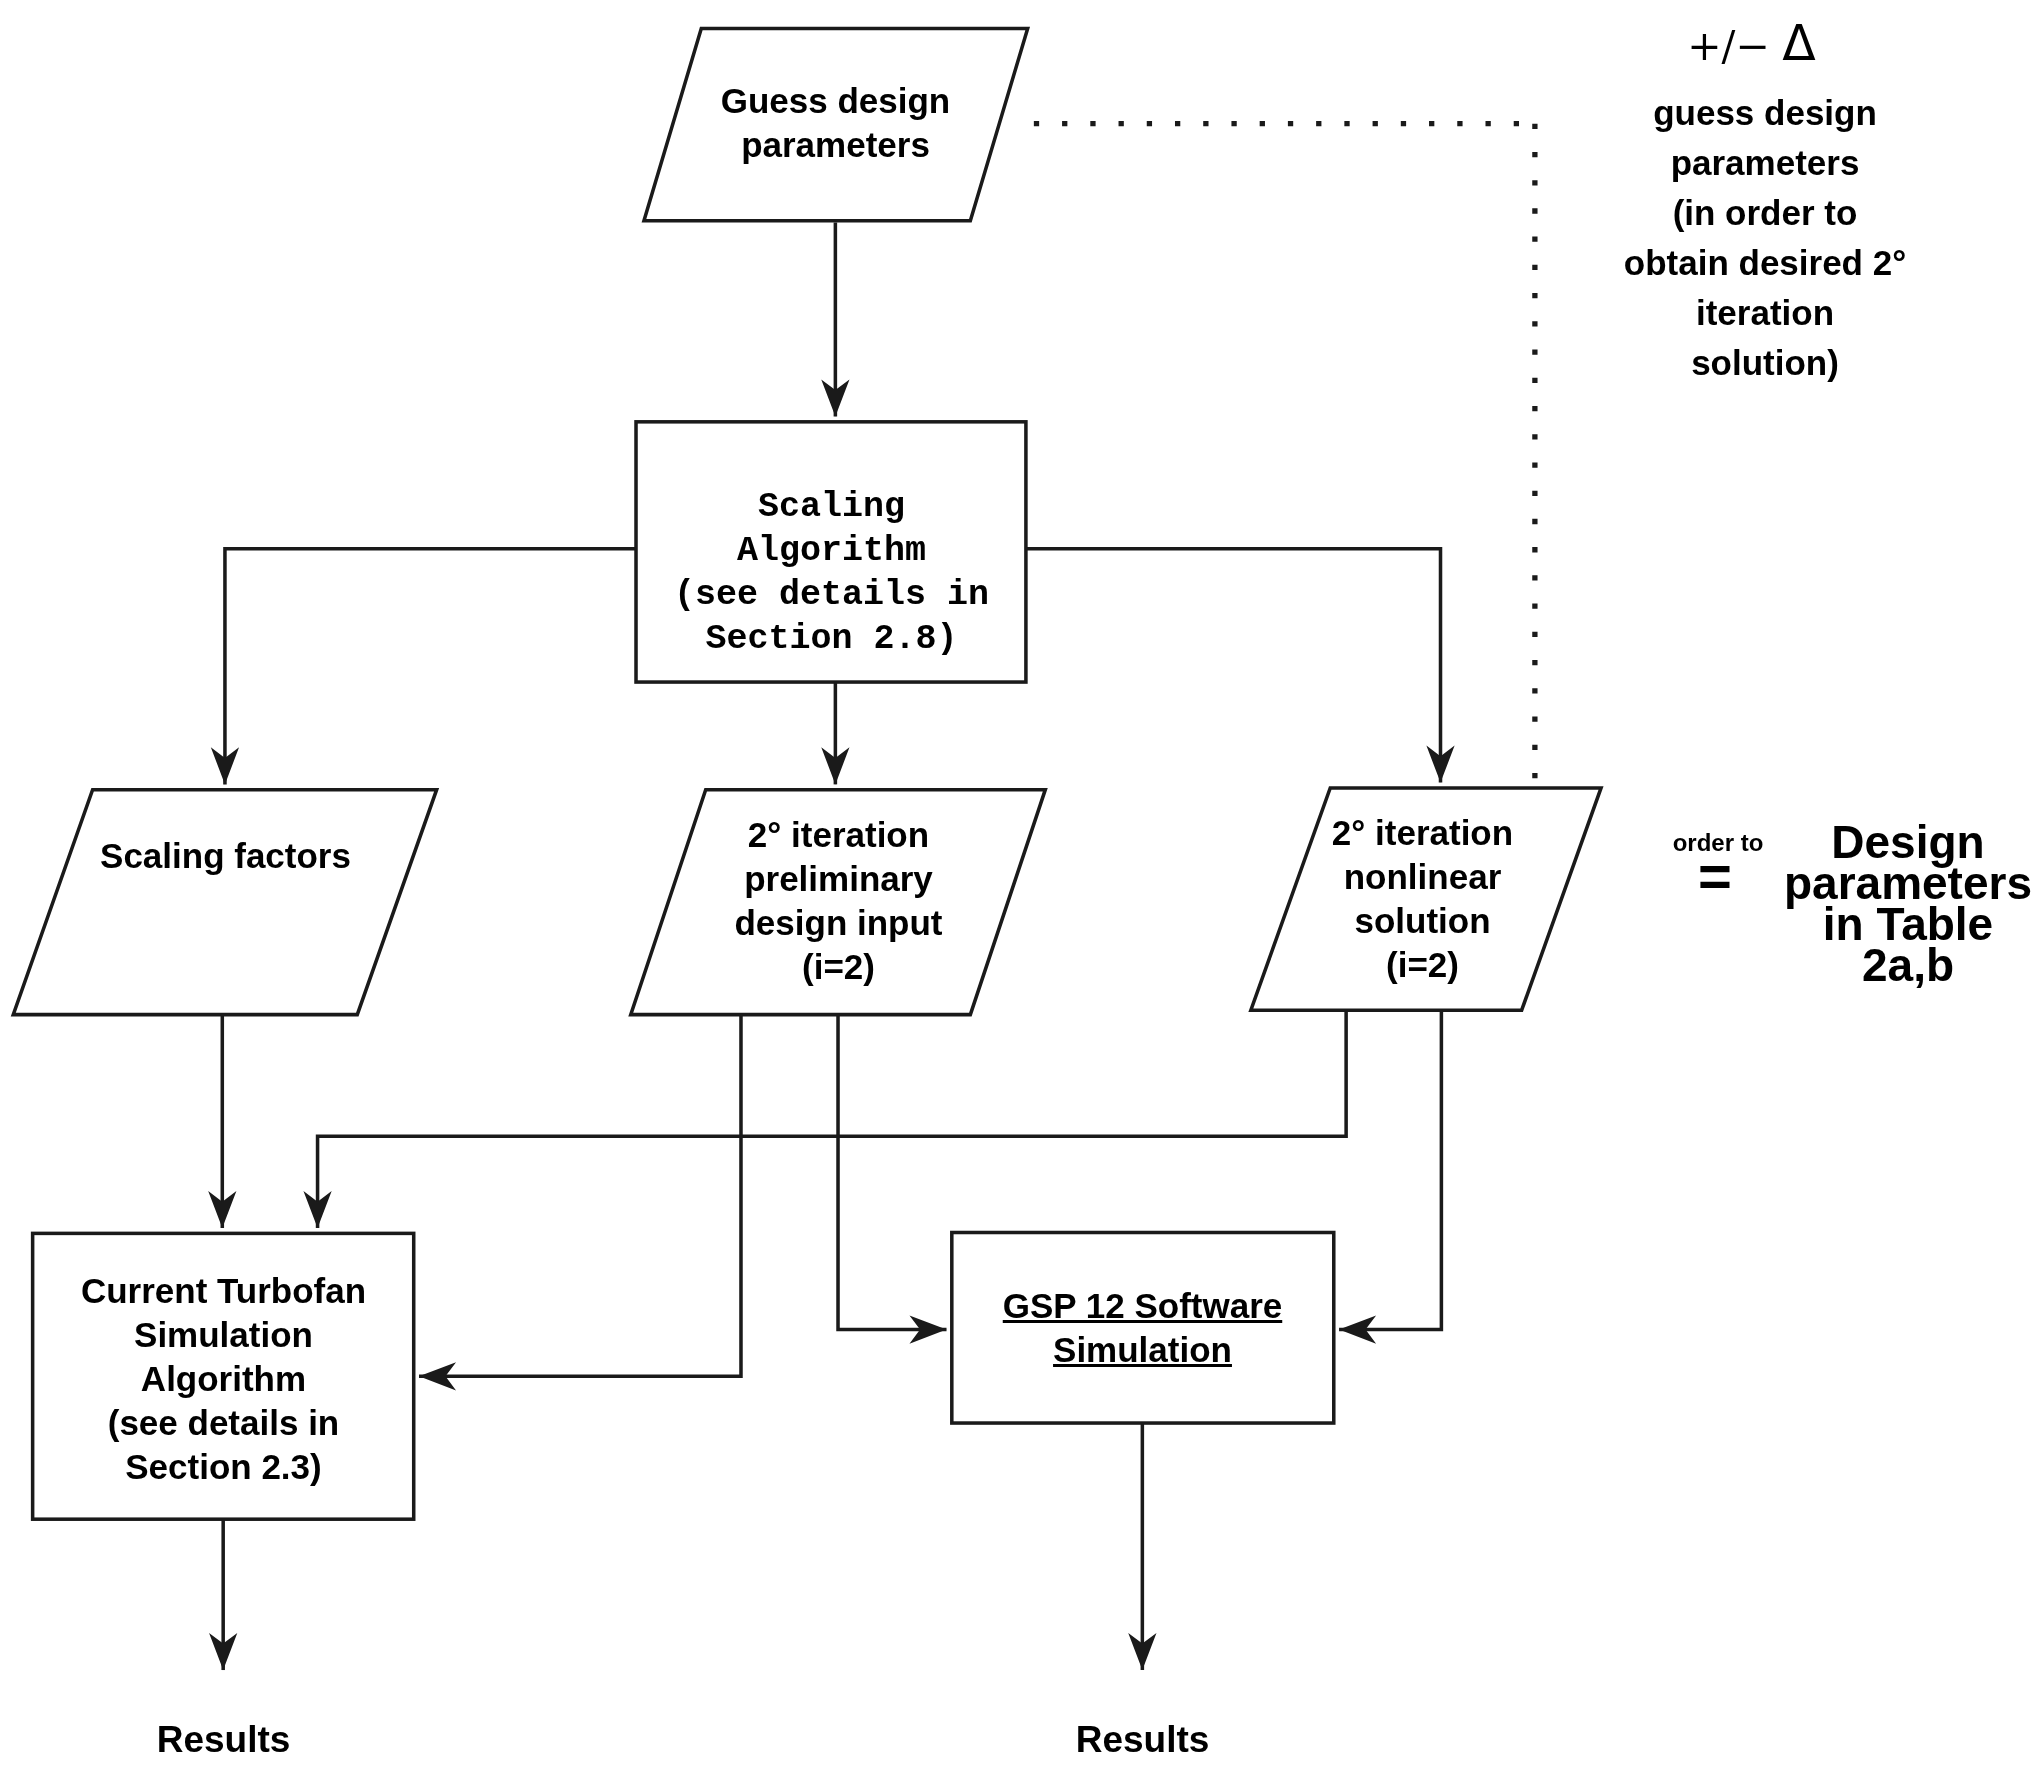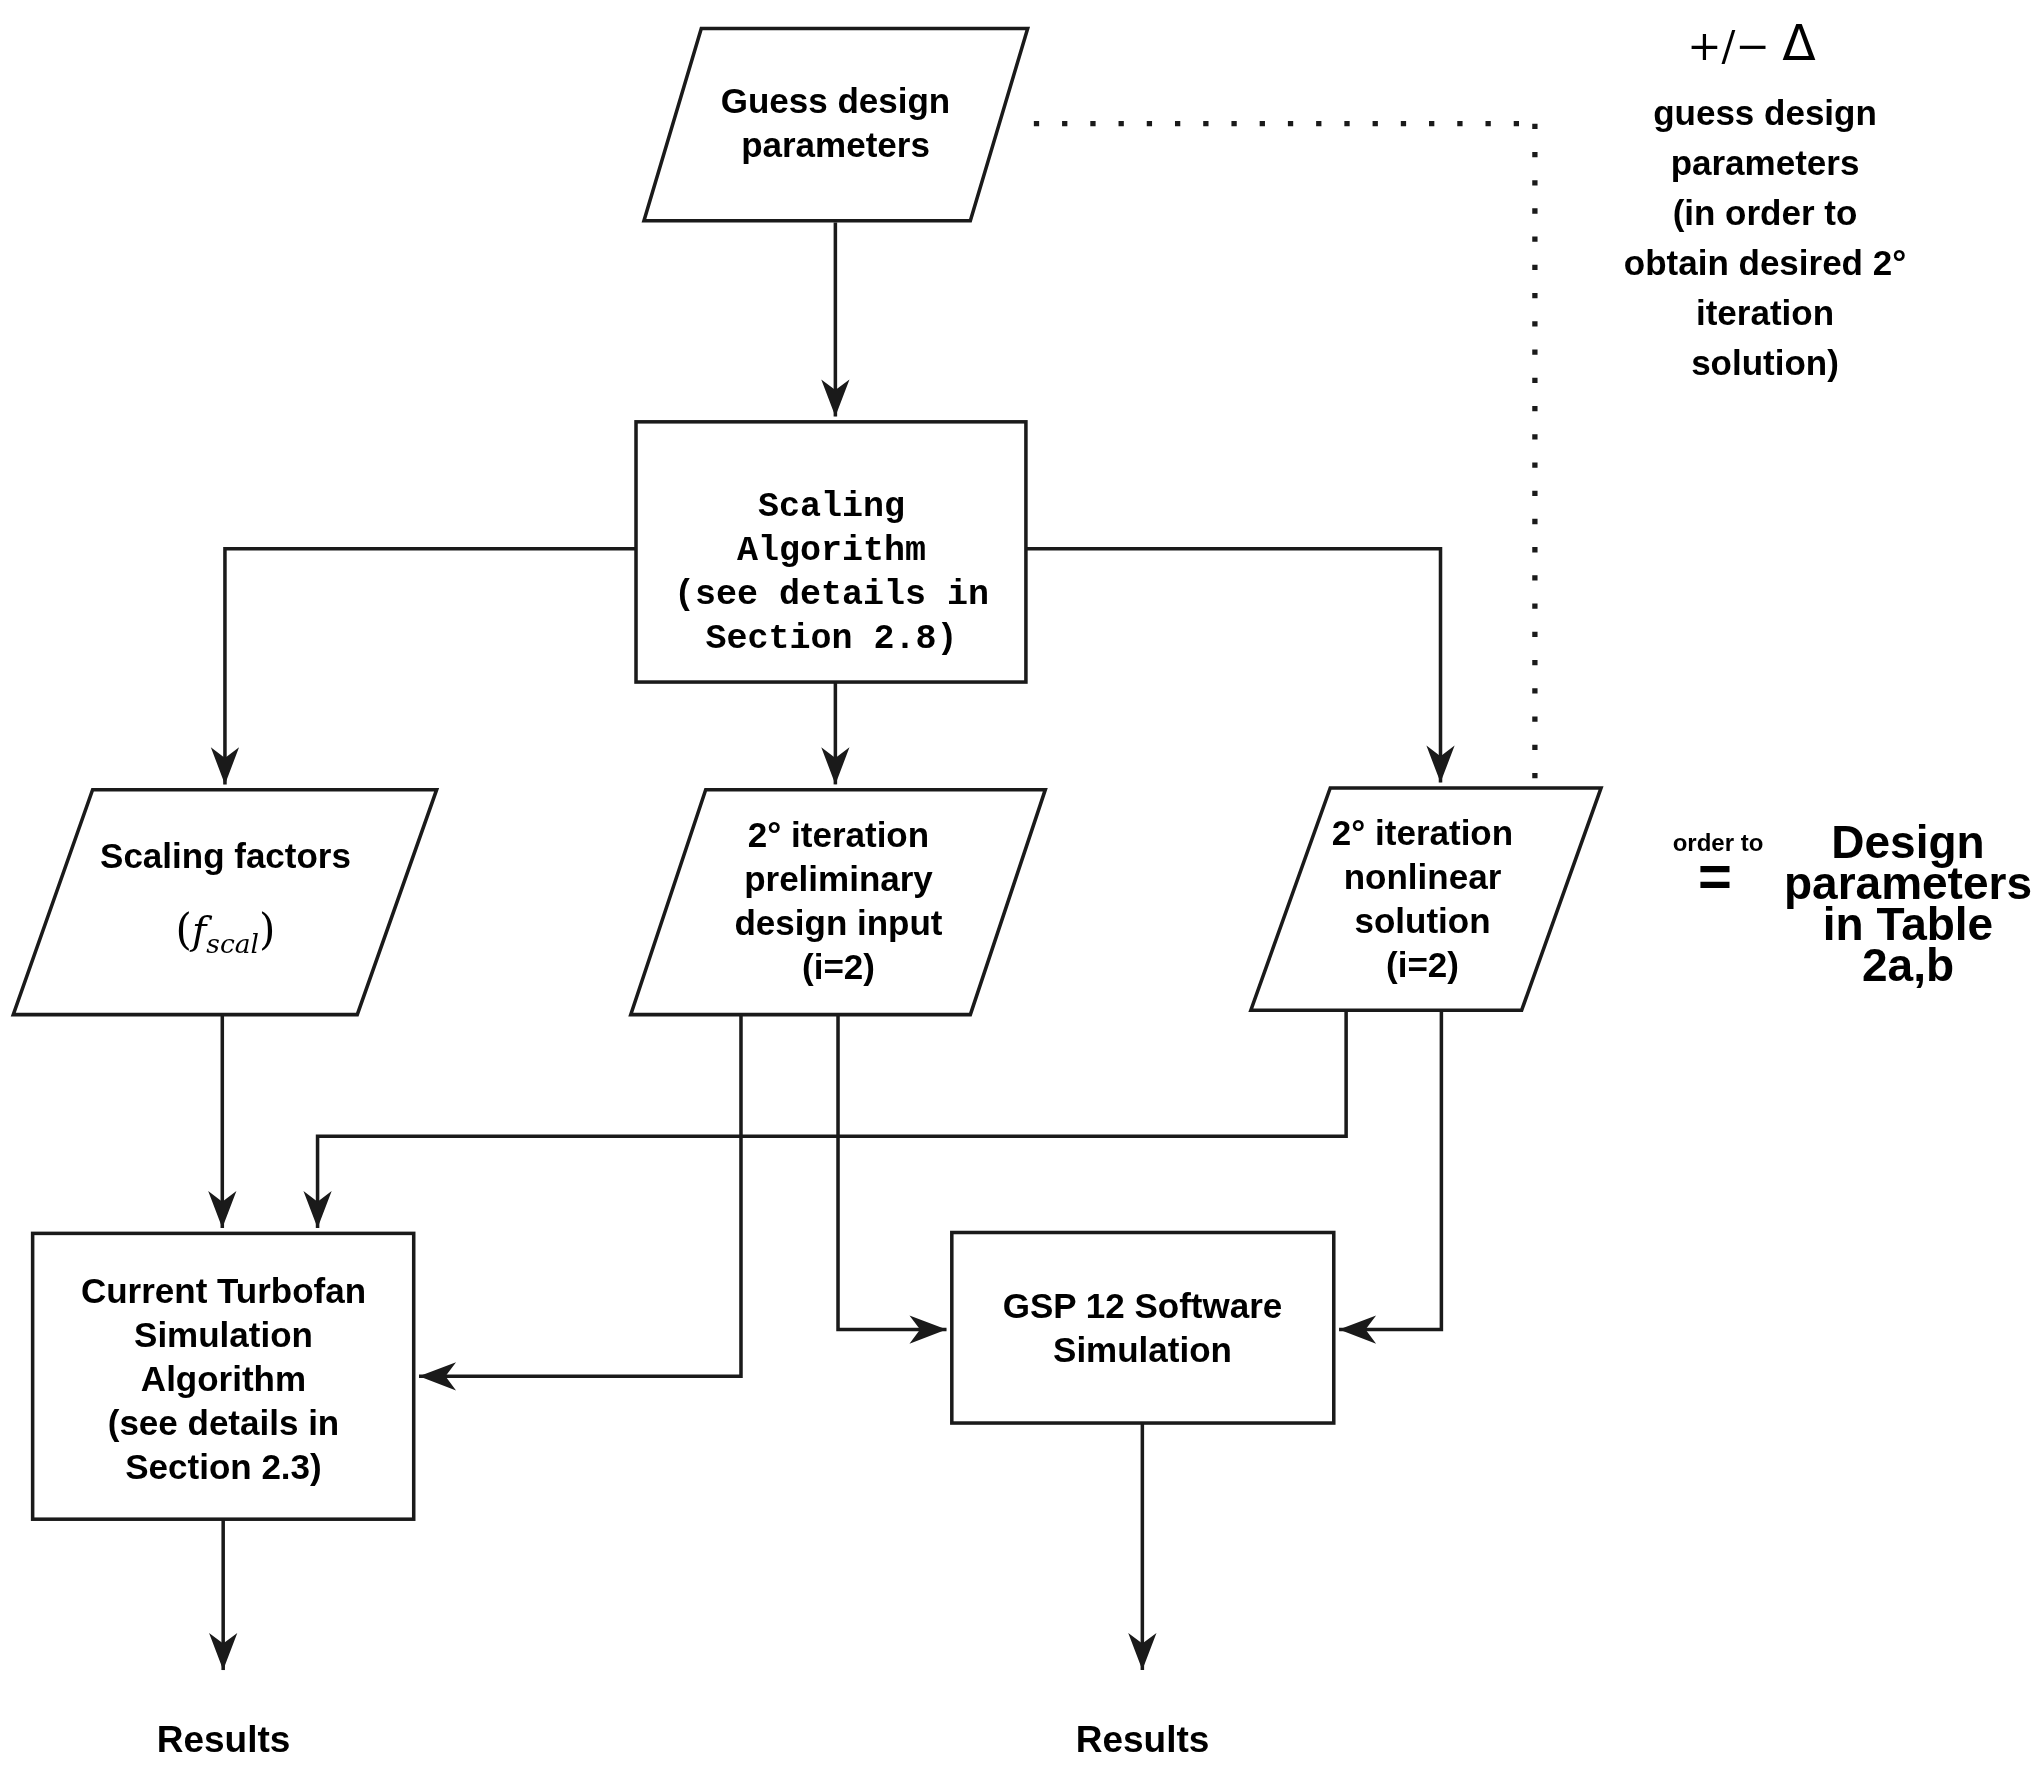--- a/index.html
+++ b/index.html
@@ -90,39 +90,38 @@
 
   <div class="txt node-label" style="left:659px;top:79px;width:353px;">Guess design
 parameters</div>
 
   <div class="txt node-label" style="left:655px;top:485px;width:353px;font-family:Liberation Mono, monospace;">Scaling Algorithm
 (see details in
 Section 2.8)</div>
 
   <div class="txt node-label" style="left:49px;top:834px;width:353px;">Scaling factors</div>
 
-  <div class="txt formula" style="left:49px;top:909px;width:353px;"><span class="paren">(</span><span>f</span><sub>scal</sub><span class="paren">)</span></div>
 
   <div class="txt node-label" style="left:662px;top:813px;width:353px;">2° iteration
 preliminary
 design input
 (i=2)</div>
 
   <div class="txt node-label" style="left:1246px;top:811px;width:353px;">2° iteration
 nonlinear
 solution
 (i=2)</div>
 
   <div class="txt node-label" style="left:47px;top:1269px;width:353px;">Current Turbofan
 Simulation
 Algorithm
 (see details in
 Section 2.3)</div>
 
-  <div class="txt node-label" style="left:966px;top:1284px;width:353px;">GSP 12 Software
+  <div class="txt node-label" style="left:966px;top:1284px;width:353px;text-decoration:underline;">GSP 12 Software
 Simulation</div>
 
   <div class="txt results-label" style="left:91px;top:1719px;width:265px;">Results</div>
 
   <div class="txt results-label" style="left:1010px;top:1719px;width:265px;">Results</div>
 
   <div class="txt pm-delta" style="left:1619px;top:19.4px;width:265px;"><span>+/−</span><span class="delta">Δ</span></div>
 
   <div class="txt note-label" style="left:1606px;top:88px;width:318px;">guess design
 parameters

